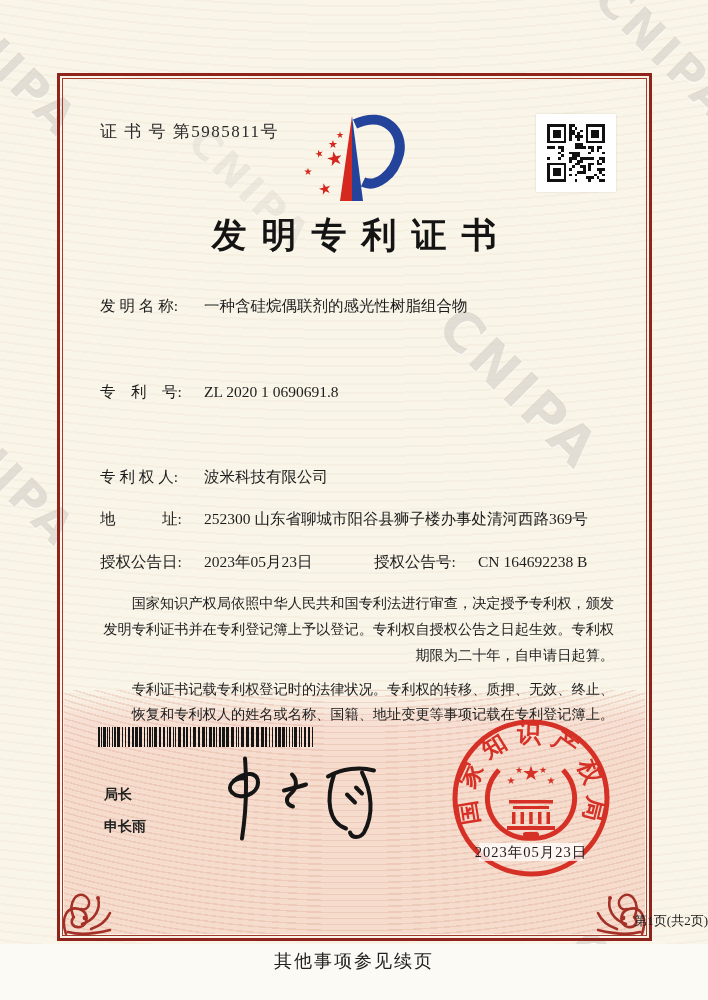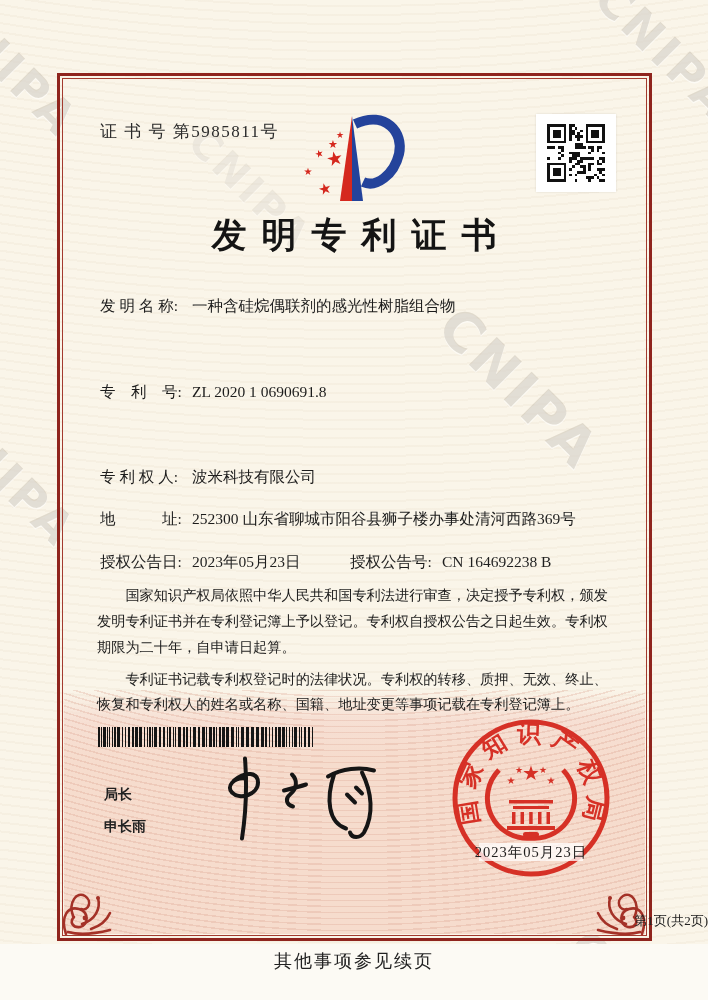--- a/index.html
+++ b/index.html
@@ -32,26 +32,26 @@
   .below-strip{position:absolute;left:0;top:944px;width:708px;height:56px;background:#fcfaf4;z-index:2;}
   .flourish{position:absolute;z-index:3;}
   .cert-no{position:absolute;left:100px;top:120px;z-index:3;font-size:17px;letter-spacing:1.5px;color:#2a2a2a;}
   .logo{position:absolute;left:290px;top:103px;z-index:3;}
   .qr-box{position:absolute;left:536px;top:114px;width:80px;height:78px;background:#fff;z-index:3;
     display:flex;align-items:center;justify-content:center;box-shadow:0 0 2px rgba(0,0,0,.12);}
   .title{
     position:absolute;left:0;right:0;top:212px;z-index:3;text-align:center;
     font-size:35px;font-weight:700;color:#141414;letter-spacing:15px;padding-left:15px;
   }
-  .frow{position:absolute;left:100px;z-index:3;display:flex;font-size:15.5px;line-height:1.5;}
+  .frow{position:absolute;left:100px;z-index:3;display:flex;font-size:15.5px;line-height:1.5;gap:12px;}
   .flabel{flex:none;width:92px;color:#1c1c1c;}
   .fvalue{max-width:445px;color:#1c1c1c;}
   .g-val{flex:none;width:158px;}
   .paras{position:absolute;left:97px;top:583px;width:517px;z-index:3;font-size:14.2px;line-height:1.82;color:#1c1c1c;}
-  .paras p{margin:0 0 6px 0;text-indent:2em;}
+  .paras p{margin:8px 0 6px 0;text-indent:2em;text-align:right;}
   .barcode{position:absolute;left:98px;top:727px;z-index:3;}
   .signer{position:absolute;left:104px;z-index:3;font-family:"Liberation Sans","DejaVu Sans",sans-serif;
     font-size:14px;font-weight:700;color:#222;}
   .sig{position:absolute;left:200px;top:748px;z-index:4;}
   .seal{position:absolute;left:449px;top:716px;z-index:4;opacity:.95;}
   .page-ind{position:absolute;left:0;right:0;top:912px;z-index:3;text-align:right;font-size:13px;color:#222;}
   .foot-note{position:absolute;left:0;right:0;top:949px;z-index:3;text-align:center;font-size:18px;color:#222;letter-spacing:2px;}
 </style>
 </head>
 <body>

